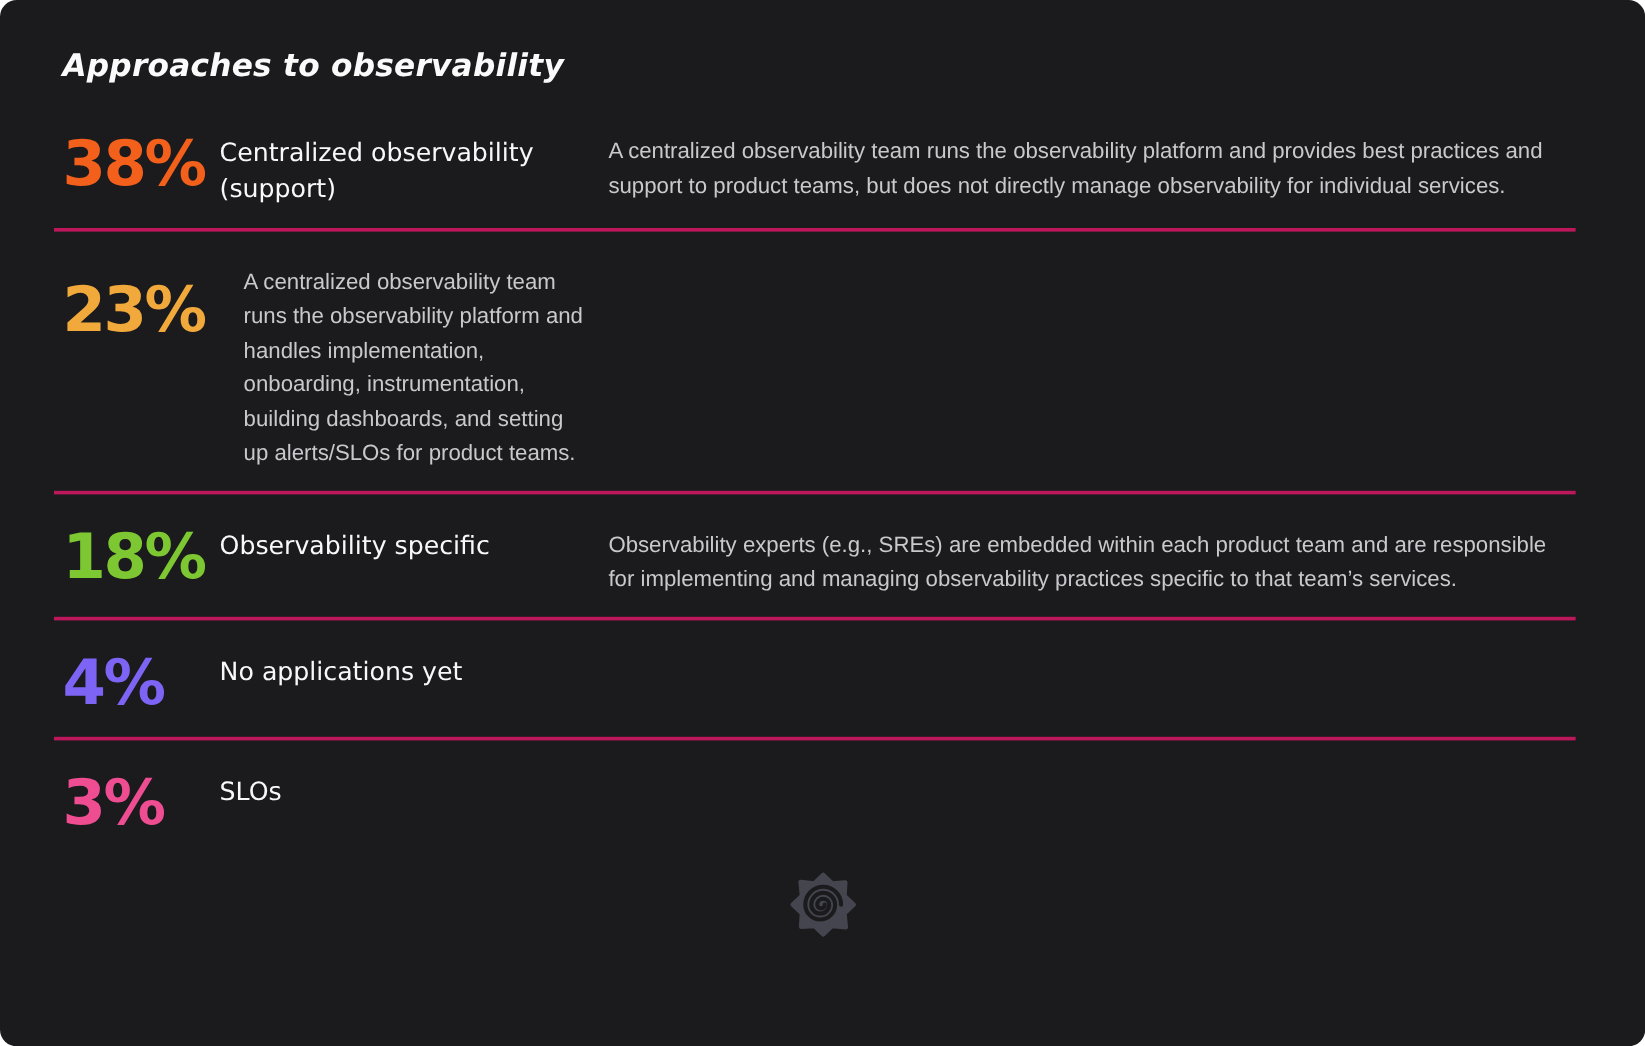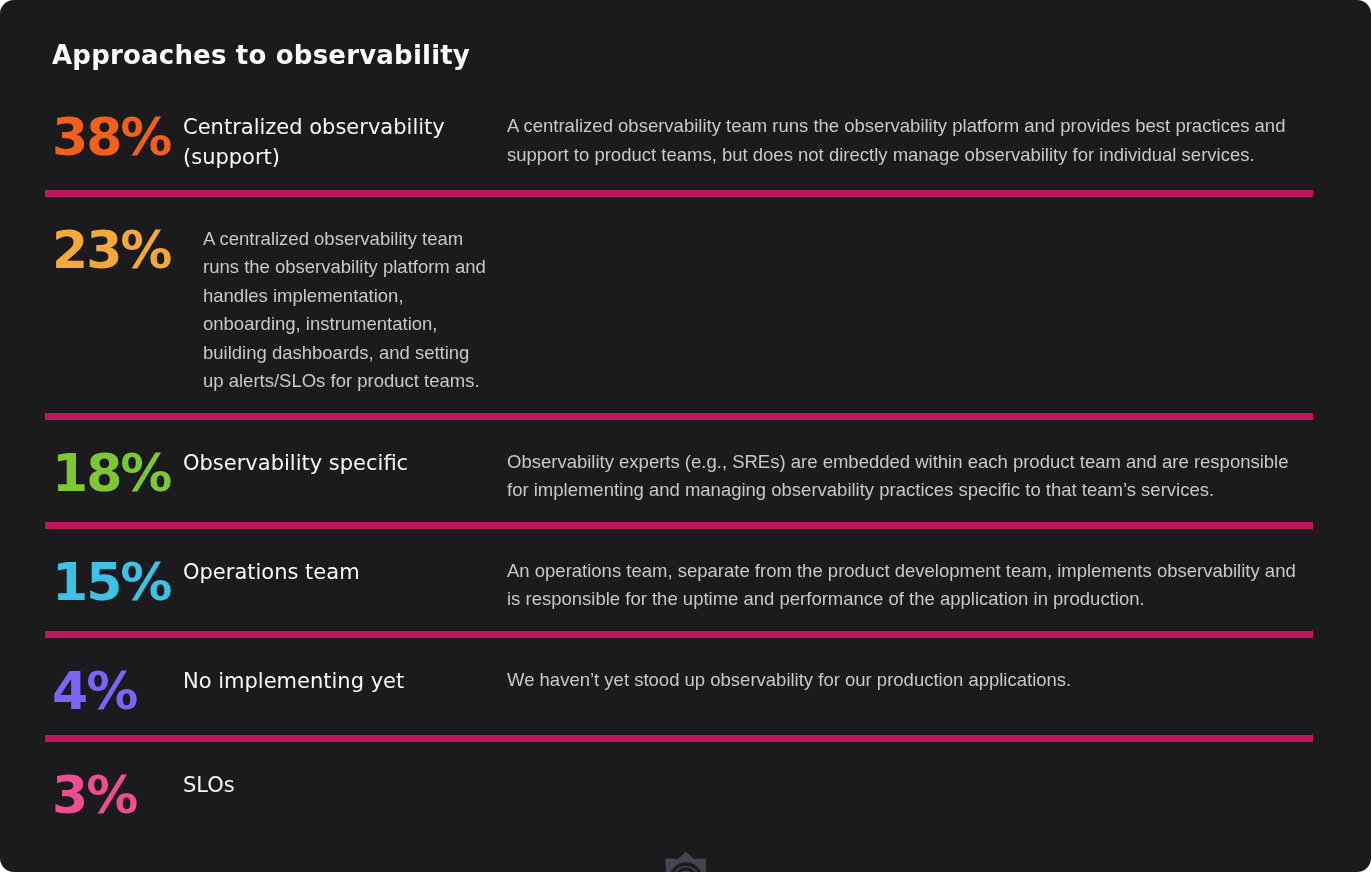--- a/index.html
+++ b/index.html
@@ -12,29 +12,30 @@
     font-family:"Liberation Sans",sans-serif;
     box-sizing:border-box;
   }
   .title{
     margin:40px 0 0 52px;
     font-family:"DejaVu Sans",sans-serif;
     font-weight:700;
     font-size:26px;
     letter-spacing:0.2px;
     color:#FAFAFB;
+    font-style:italic;
   }
   .rows{
     margin:14px 58px 0 45px;
   }
   .row{
     display:grid;
     grid-template-columns:138px 304px 1fr;
     padding:26px 0 17px 0;
-    border-bottom:7px solid #be185d;
+    border-bottom:3px solid #be185d;
     align-items:start;
   }
   .row:last-child{border-bottom:none;}
   .pct{
     font-family:"DejaVu Sans",sans-serif;
     font-weight:800;
     font-size:52px;
     line-height:1.05;
     letter-spacing:-2px;
     padding-left:7px;
@@ -72,40 +73,34 @@
 
   <div class="rows">
 
     <div class="row">
       <div class="pct" style="color: rgb(243, 96, 27);">38%</div>
       <div class="label">Centralized observability (support)</div>
       <div class="desc">A centralized observability team runs the observability platform and provides best practices and support to product teams, but does not directly manage observability for individual services.</div>
     </div>
 
     <div class="row">
-      <div class="pct" style="color: rgb(242, 169, 60);">23%</div>
+      <div class="pct" style="color: rgb(242, 169, 60); margin-top: 13px;">23%</div>
       <div class="desc">A centralized observability team runs the observability platform and handles implementation, onboarding, instrumentation, building dashboards, and setting up alerts/SLOs for product teams.</div>
     </div>
 
     <div class="row">
       <div class="pct" style="color: rgb(125, 200, 50);">18%</div>
       <div class="label">Observability specific</div>
       <div class="desc">Observability experts (e.g., SREs) are embedded within each product team and are responsible for implementing and managing observability practices specific to that team’s services.</div>
     </div>
 
-    <div class="row">
-      <div class="pct" style="color: rgb(61, 193, 229);">15%</div>
-      <div class="label">Operations team</div>
-      <div class="desc">An operations team, separate from the product development team, implements observability and is responsible for the uptime and performance of the application in production.</div>
-    </div>
 
     <div class="row">
       <div class="pct" style="color: rgb(125, 100, 244);">4%</div>
-      <div class="label">No implementing yet</div>
-      <div class="desc">We haven’t yet stood up observability for our production applications.</div>
+      <div class="label">No applications yet</div>
     </div>
 
     <div class="row">
       <div class="pct" style="color: rgb(239, 77, 146);">3%</div>
       <div class="label">SLOs</div>
       <div class="desc"></div>
     </div>
 
   </div>
 

